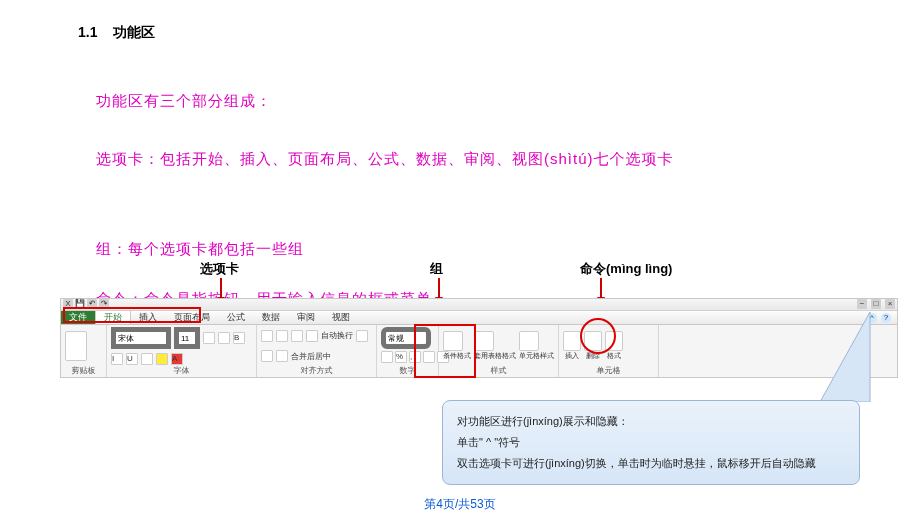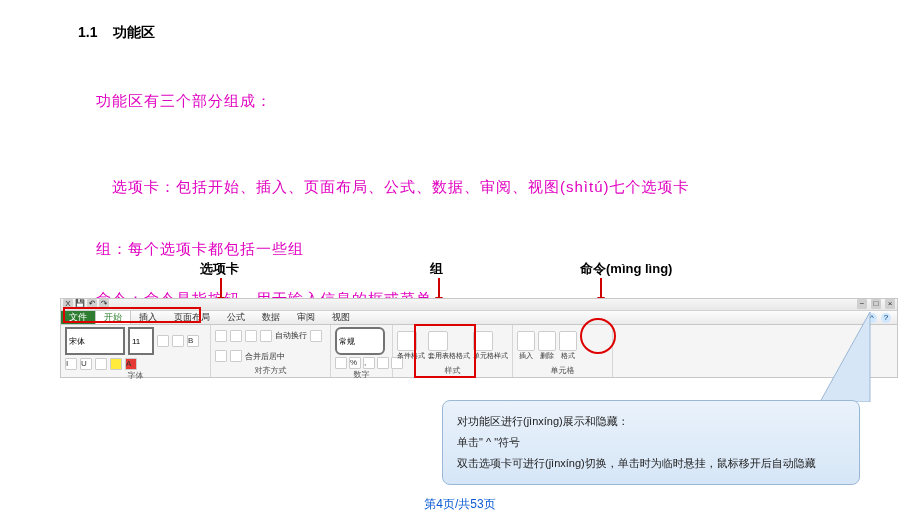--- a/index.html
+++ b/index.html
@@ -19,27 +19,26 @@
   }
   .intro-line {
     position: absolute;
     left: 96px; top: 92px;
     color: #e000c0;
     font-size: 15px;
     letter-spacing: 1px;
   }
   .tabs-line {
     position: absolute;
-    left: 112px; top: 142px;
+    left: 96px; top: 142px;
     color: #e000c0;
     font-size: 15px;
     letter-spacing: 1px;
     width: 660px;
     line-height: 2.2;
-    margin-top: 28px;
   }
   .groups-line {
     position: absolute;
     left: 96px; top: 240px;
     color: #e000c0;
     font-size: 15px;
     letter-spacing: 1px;
   }
   .commands-line {
     position: absolute;
@@ -132,21 +131,21 @@
     padding:2px 4px 0 4px;
     position:relative;
   }
   .group .g-body { flex:1; display:flex; gap:3px; align-items:center; flex-wrap:wrap; }
   .group .g-label {
     font-size:8px; text-align:center; color:#555;
     padding-bottom:1px;
   }
   .btn-lg { width:22px; height:30px; background:#fff; border:1px solid #ccc; border-radius:2px; }
   .btn-sm { width:12px; height:12px; background:#fff; border:1px solid #ccc; border-radius:1px; }
-  .inp { height:28px; border:2px solid #737373; background:#fff; font-size:8px; padding:0 2px; }
+  .inp { height:22px; border:5px solid #737373; background:#fff; font-size:8px; padding:0 2px; }
   .red-boxA {
     position:absolute;
     border:2px solid #d00;
     pointer-events:none;
     left: 63px; top: 307px;
     width: 138px; height: 16px;
   }
   .red-boxB {
     position:absolute;
     border:2px solid #d00;
@@ -231,20 +230,26 @@
     <div class="tab">公式</div>
     <div class="tab">数据</div>
     <div class="tab">审阅</div>
     <div class="tab">视图</div>
     <div class="help-icons">
       <span>^</span>
       <span>?</span>
     </div>
   </div>
   <div class="groups-row">
+    <div class="group" style="width:46px">
+      <div class="g-body">
+        <div class="btn-lg"></div>
+      </div>
+      <div class="g-label">剪贴板</div>
+    </div>
     <div class="group" style="width:150px">
       <div class="g-body" style="flex-wrap:wrap">
         <input class="inp" style="width: 60px;" value="宋体">
         <input class="inp" style="width: 26px;" value="11">
         <div class="btn-sm"></div>
         <div class="btn-sm"></div>
         <div class="btn-sm">B</div>
         <div class="btn-sm">I</div>
         <div class="btn-sm">U</div>
         <div class="btn-sm"></div>

